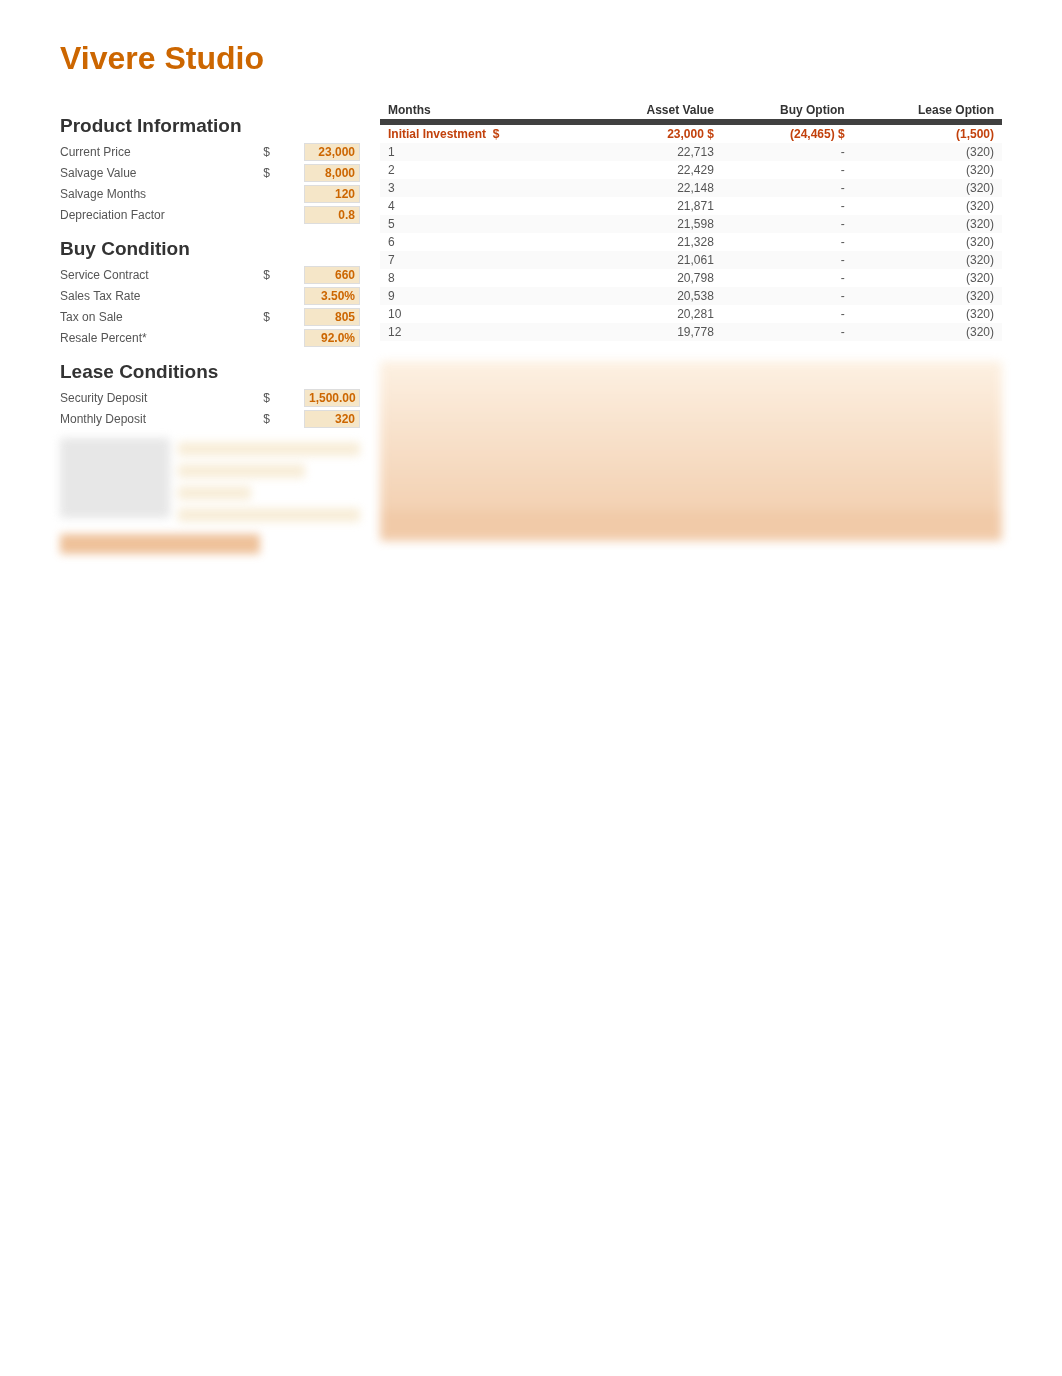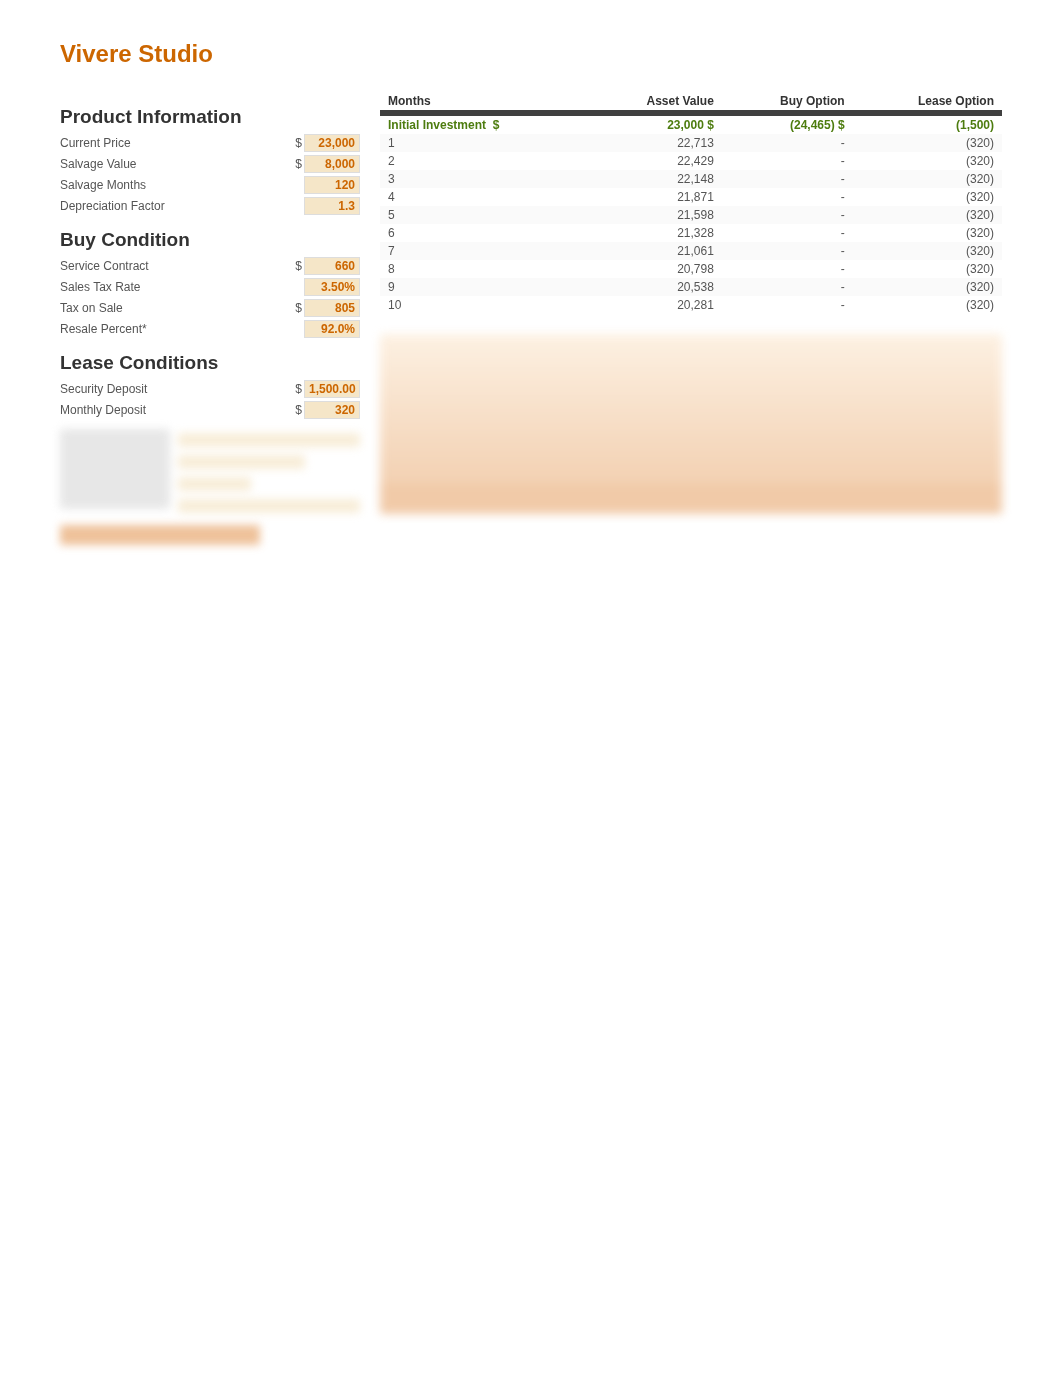--- a/index.html
+++ b/index.html
@@ -6,21 +6,21 @@
     body {
       font-family: Arial, sans-serif;
       font-size: 12px;
       background: #fff;
       color: #333;
       width: 1062px;
       min-height: 1376px;
       padding: 40px 60px;
     }
     .app-title {
-      font-size: 24px;
+      font-size: 32px;
       font-weight: bold;
       color: #cc6600;
       margin-bottom: 24px;
     }
     .main-layout {
       display: flex;
       gap: 20px;
       align-items: flex-start;
     }
     .left-panel {
@@ -33,20 +33,21 @@
       color: #333;
       margin-bottom: 6px;
       margin-top: 14px;
     }
     .field-row {
       display: flex;
       justify-content: space-between;
       align-items: center;
       margin-bottom: 3px;
       font-size: 12px;
+      gap: 32px;
     }
     .field-label {
       color: #555;
       flex: 1;
     }
     .field-dollar {
       width: 14px;
       text-align: right;
       color: #555;
       margin-right: 2px;
@@ -86,21 +87,21 @@
       color: #555;
     }
     .data-table td:first-child {
       text-align: left;
     }
     .data-table tr:nth-child(even) td {
       background: #fafafa;
     }
     .header-row-special td {
       font-weight: bold;
-      color: #4d7c0f;
+      color: #c2410c;
       background: #fff !important;
     }
     .blurred-section {
       filter: blur(4px);
       opacity: 0.7;
       margin-top: 10px;
     }
     .blurred-row {
       background: #f5e6c8;
       height: 14px;
@@ -145,21 +146,21 @@
           <span class="field-value">8,000</span>
         </div>
         <div class="field-row">
           <span class="field-label">Salvage Months</span>
           <span class="field-dollar"></span>
           <span class="field-value">120</span>
         </div>
         <div class="field-row">
           <span class="field-label">Depreciation Factor</span>
           <span class="field-dollar"></span>
-          <span class="field-value">1.3</span>
+          <span class="field-value">0.8</span>
         </div>
       </div>
 
     <div class="section-title">Buy Condition</div>
     <div id="buy-condition-fields">
         <div class="field-row">
           <span class="field-label">Service Contract</span>
           <span class="field-dollar">$</span>
           <span class="field-value">660</span>
         </div>
@@ -279,20 +280,26 @@
       <td>20,538</td>
       <td>-</td>
       <td>(320)</td>
     </tr>
           <tr>
       <td>10</td>
       <td>20,281</td>
       <td>-</td>
       <td>(320)</td>
     </tr>
+          <tr>
+      <td>12</td>
+      <td>19,778</td>
+      <td>-</td>
+      <td>(320)</td>
+    </tr>
         </tbody>
     </table>
 
     <div style="margin-top:20px;filter:blur(5px);opacity:0.6;">
       <div style="height:180px;background:linear-gradient(to top,#e8a870 0%,#fce8d0 100%);border-radius:3px;position:relative;">
         <div style="position:absolute;bottom:0;left:0;right:0;height:30px;background:#e8a870;border-radius:0 0 3px 3px;"></div>
       </div>
     </div>
 
   </div>

